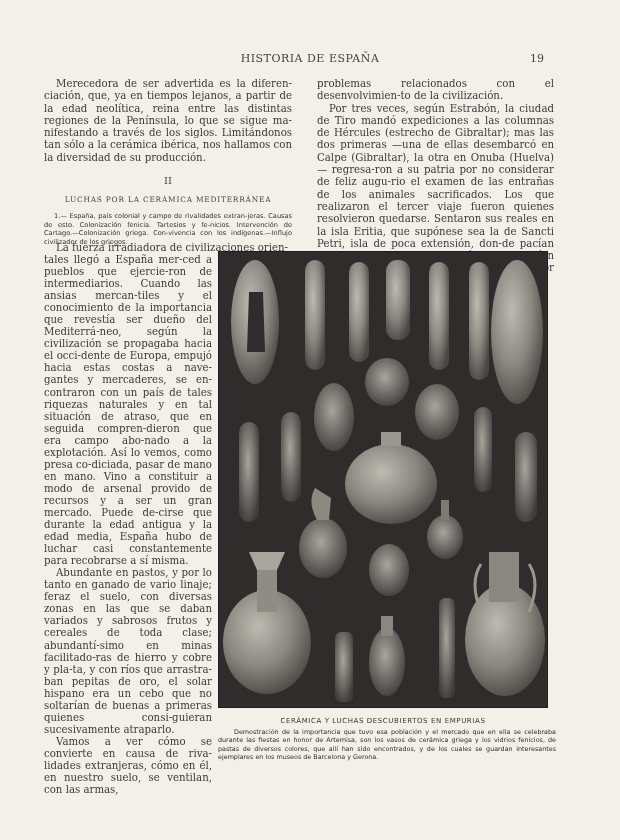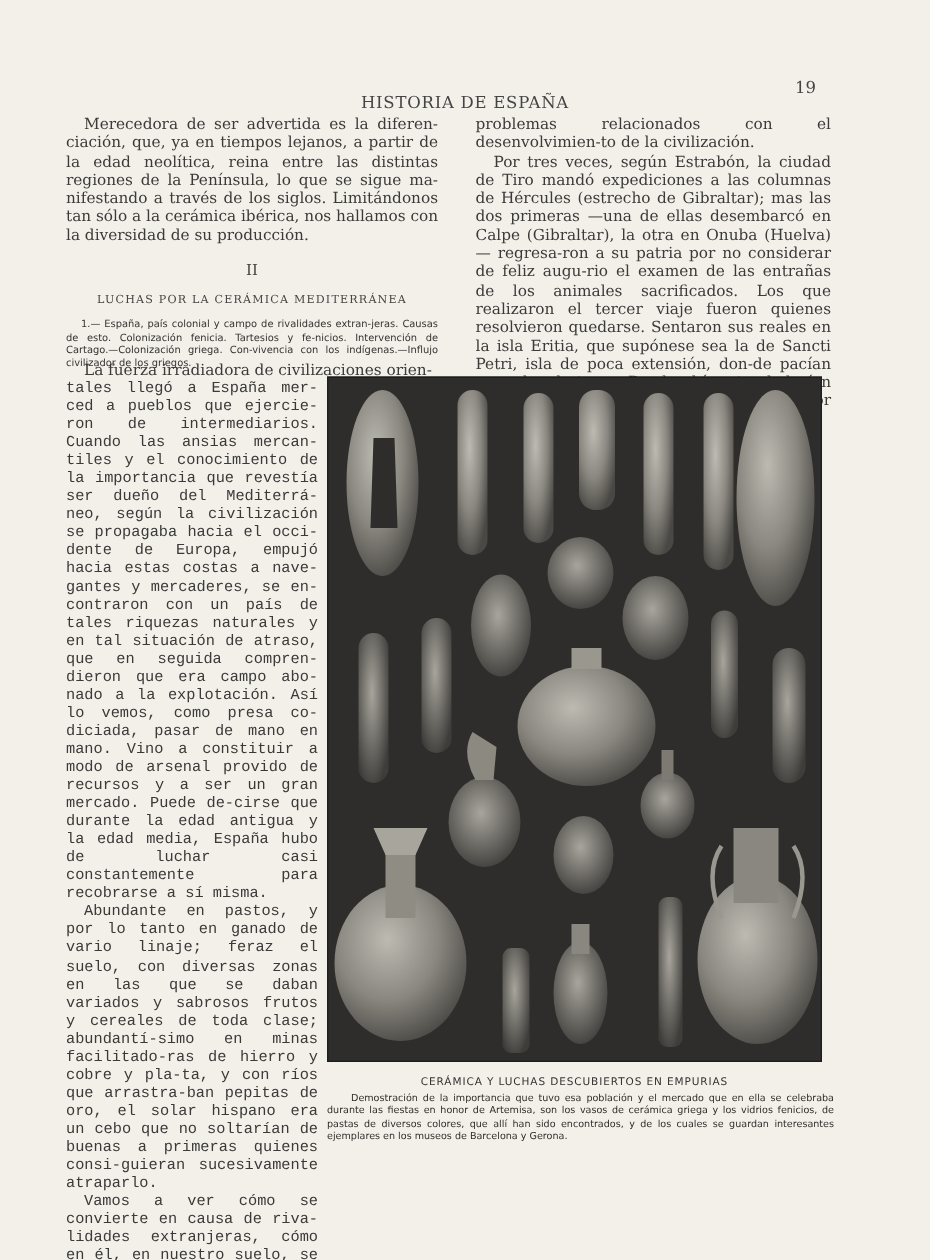--- a/index.html
+++ b/index.html
@@ -5,21 +5,21 @@
   html, body { margin: 0; padding: 0; }
   body {
     width: 620px; height: 840px; overflow: hidden;
     background: #f3f0e9;
     font-family: "DejaVu Serif", serif;
     color: #3a3a3a;
     position: relative;
   }
   .page { position: absolute; inset: 0; }
   .running-head {
-    position: absolute; top: 62px; left: 0; width: 620px;
+    position: absolute; top: 52px; left: 0; width: 620px;
     text-align: center; font-size: 11px; letter-spacing: 0.5px; color: #444;
   }
   .page-number {
     position: absolute; top: 52px; left: 530px; font-size: 11px; color: #444;
   }
   .p {
     font-size: 10.2px; line-height: 12.3px; text-align: justify;
     margin: 0; text-indent: 12px; hyphens: manual;
   }
   .col-left-top { position: absolute; left: 44px; top: 78px; width: 248px; }
@@ -34,21 +34,21 @@
     font-family: "DejaVu Sans", sans-serif;
     font-size: 6.6px; line-height: 8.6px; text-align: justify; color: #333;
     text-indent: 10px; margin: 0 0 18px;
   }
   .lead {
     position: absolute; left: 44px; top: 242px; width: 260px;
   }
   .col-narrow {
     position: absolute; left: 44px; top: 254px; width: 168px;
   }
-  .col-narrow .p { line-height: 12.05px; font-family: Liberation Mono, monospace; }
+  .col-narrow .p { line-height: 12.05px; }
   .photo-wrap {
     position: absolute; left: 218px; top: 251px; width: 330px; height: 457px;
     border: 1.5px solid #1e1e1e; box-sizing: border-box;
     background: #2f2f2f;
     overflow: hidden;
   }
   .photo-wrap svg { display: block; }
   .caption-title {
     position: absolute; left: 218px; top: 717px; width: 330px;
     text-align: center; font-family: "DejaVu Sans", sans-serif;

